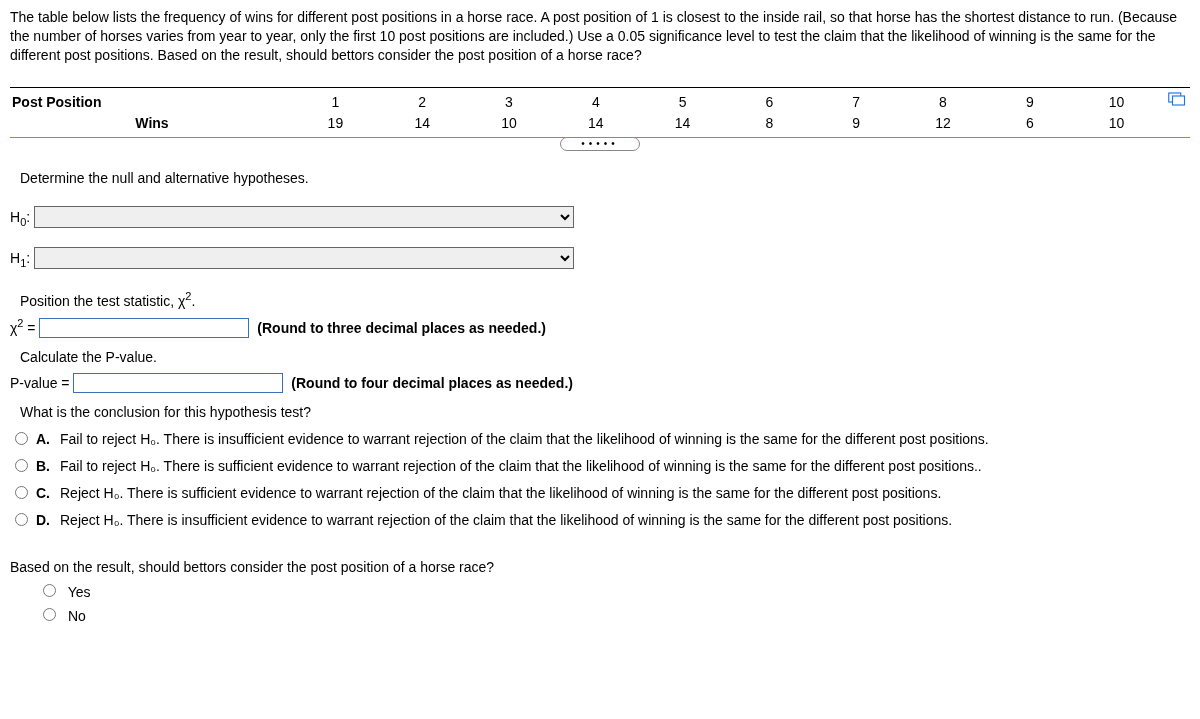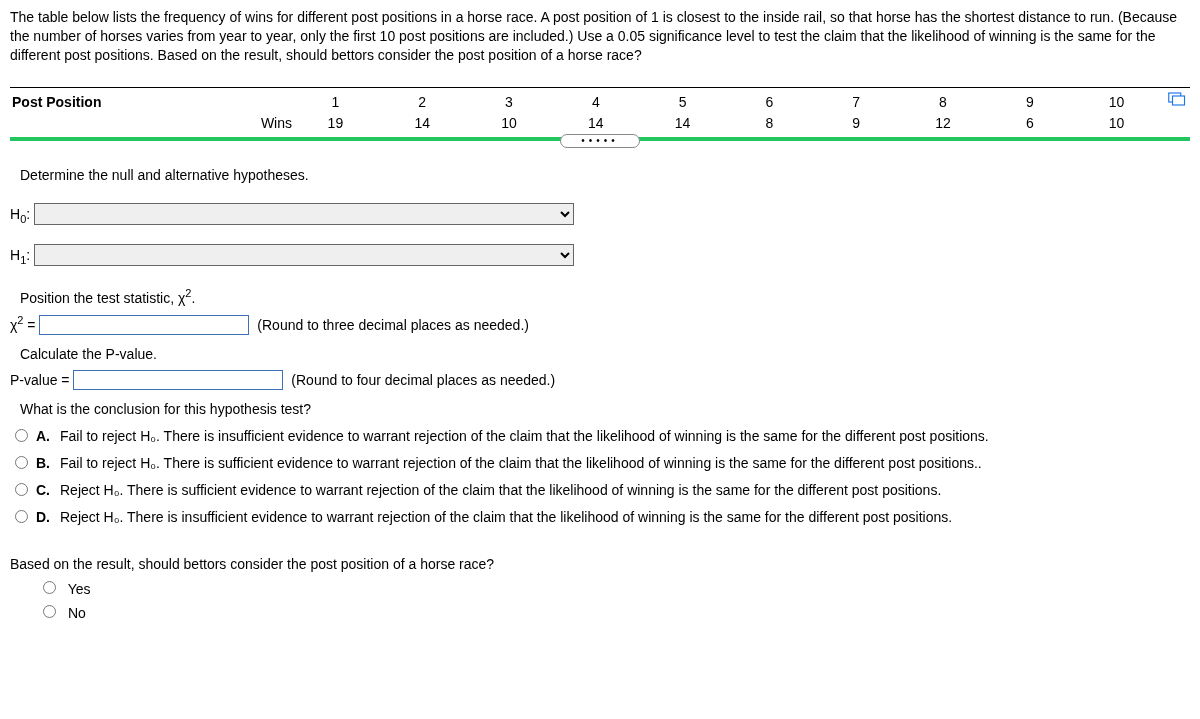--- a/index.html
+++ b/index.html
@@ -6,37 +6,37 @@
     font-family: Arial, Helvetica, sans-serif;
     font-size: 14px;
     color: #000;
     margin: 0;
     padding: 8px 10px;
     line-height: 1.35;
   }
   .problem-text { margin-bottom: 22px; }
   .data-block {
     border-top: 1px solid #000;
-    border-bottom: 4px solid #22c55e;
+    border-bottom: 1px solid #22c55e;
     padding: 4px 0;
-    margin-bottom: 2px;
+    margin-bottom: 8px;
     position: relative;
   }
   table.data {
     width: 100%;
     border-collapse: collapse;
     table-layout: fixed;
   }
   table.data td, table.data th {
     text-align: center;
     font-weight: normal;
     padding: 1px 0;
   }
   table.data th:first-child { width: 280px; text-align: left; font-weight: bold; padding-left: 2px; }
-  table.data td.rowlabel { text-align: right; font-weight: normal; padding-left: 2px; }
+  table.data td.rowlabel { text-align: center; font-weight: bold; padding-left: 2px; }
   .copy-icon {
     position: absolute;
     right: 4px;
     top: 4px;
     width: 18px; height: 14px;
     color: #1a73e8;
     cursor: pointer;
   }
   .copy-icon svg { width: 100%; height: 100%; display:block; }
 
@@ -68,21 +68,21 @@
   .sup { font-size: 11px; vertical-align: super; }
 
   .inline-input {
     border: 1px solid #3b6fb6;
     height: 20px;
     width: 210px;
     font-size: 13px;
     padding: 0 4px;
     box-sizing: border-box;
   }
-  .hint { margin-left: 4px; }
+  .hint { margin-left: 4px; font-weight: bold; }
 
   .mc-row { margin: 8px 0; display: flex; align-items: flex-start; }
   .mc-row input[type=radio] { margin-top: 2px; margin-right: 8px; }
   .mc-row .opt-label { font-weight: bold; margin-right: 6px; min-width: 18px; }
   .mc-row .opt-text { flex: 1; }
 
   .followup { margin-top: 28px; }
   .yn-row { margin: 4px 0 2px 28px; }
   .yn-row input[type=radio]{ margin-right: 8px; }
 </style>

